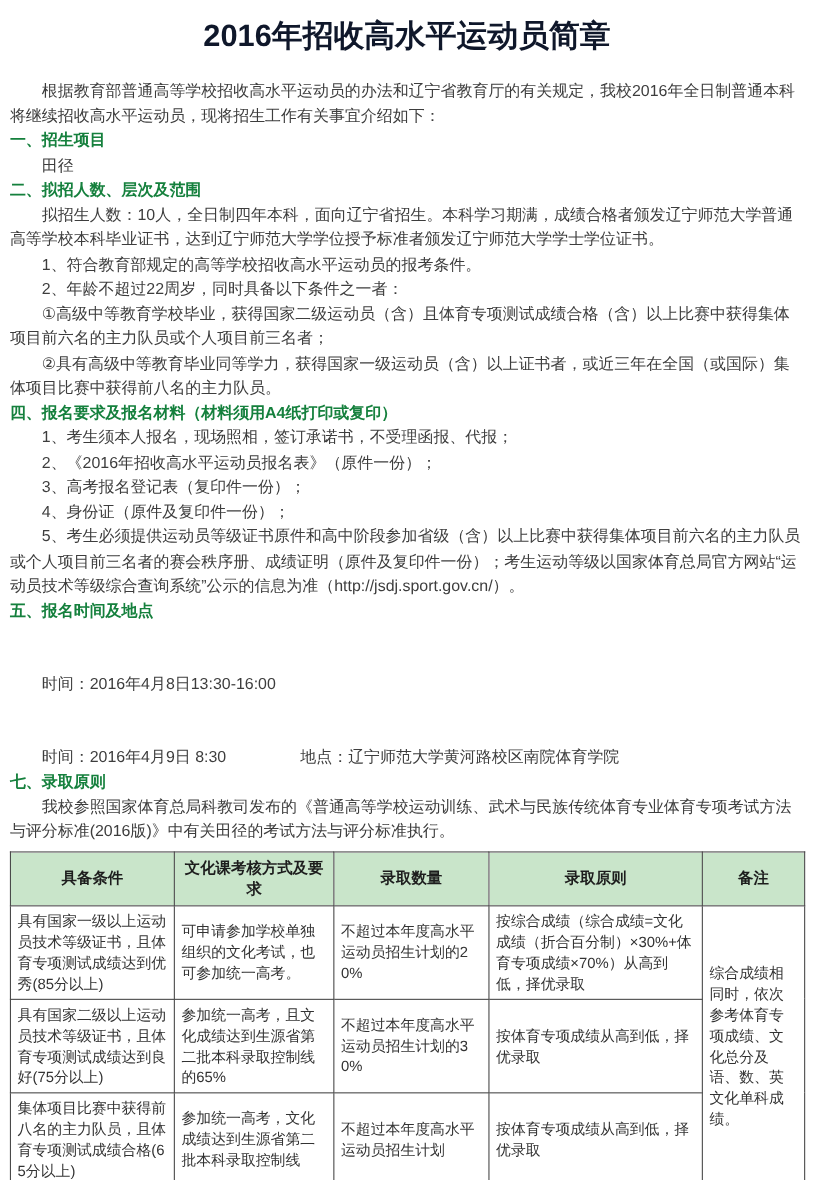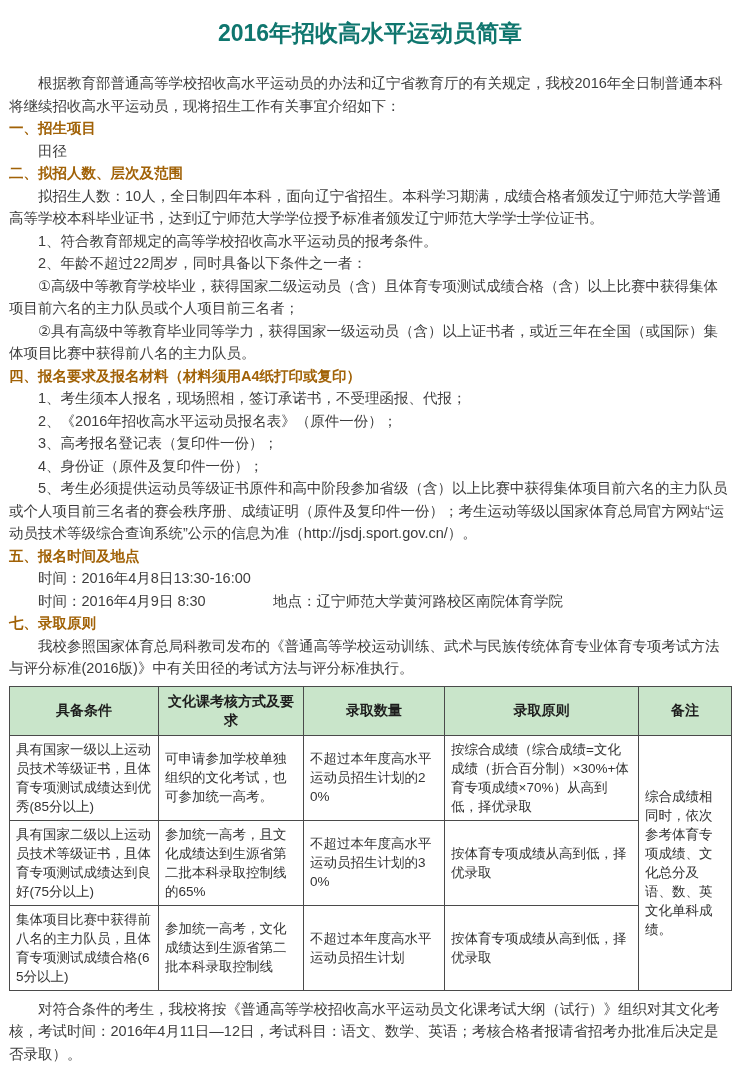--- a/index.html
+++ b/index.html
@@ -4,25 +4,25 @@
 <style>
   html,body{margin:0;padding:0;background:#ffffff;}
   .page{
     width:740px;height:1073px;box-sizing:border-box;
     padding:12px 9px 0 9px;overflow:hidden;background:#fff;
     font-family:"Liberation Sans","DejaVu Sans",sans-serif;
     color:#3d3d3d;font-size:14.5px;line-height:22.5px;
   }
   .doc-title{
     margin:6px 0 24px 0;text-align:center;
-    font-size:23px;line-height:30px;font-weight:bold;color:#0f766e;
+    font-size:28px;line-height:30px;font-weight:bold;color:#0f172a;
   }
   p{margin:0;text-indent:2em;}
-  .sec-h{margin:0;font-weight:bold;color:#a16207;text-indent:0;}
-  .tp-line{display:flex;padding-left:29px;}
+  .sec-h{margin:0;font-weight:bold;color:#15803d;text-indent:0;}
+  .tp-line{display:flex;padding-left:29px;margin-top:44px;}
   .tp-line .time{min-width:235px;flex:0 0 auto;}
   .tp-line .place{flex:1 1 auto;}
   table.adm{
     border-collapse:collapse;table-layout:fixed;width:722px;
     margin:6px 0 7px 0;font-size:13.5px;line-height:19px;color:#333;
   }
   table.adm th,table.adm td{
     border:1px solid #4a4a4a;padding:4px 6px;vertical-align:middle;
     word-break:break-all;overflow:hidden;
   }

